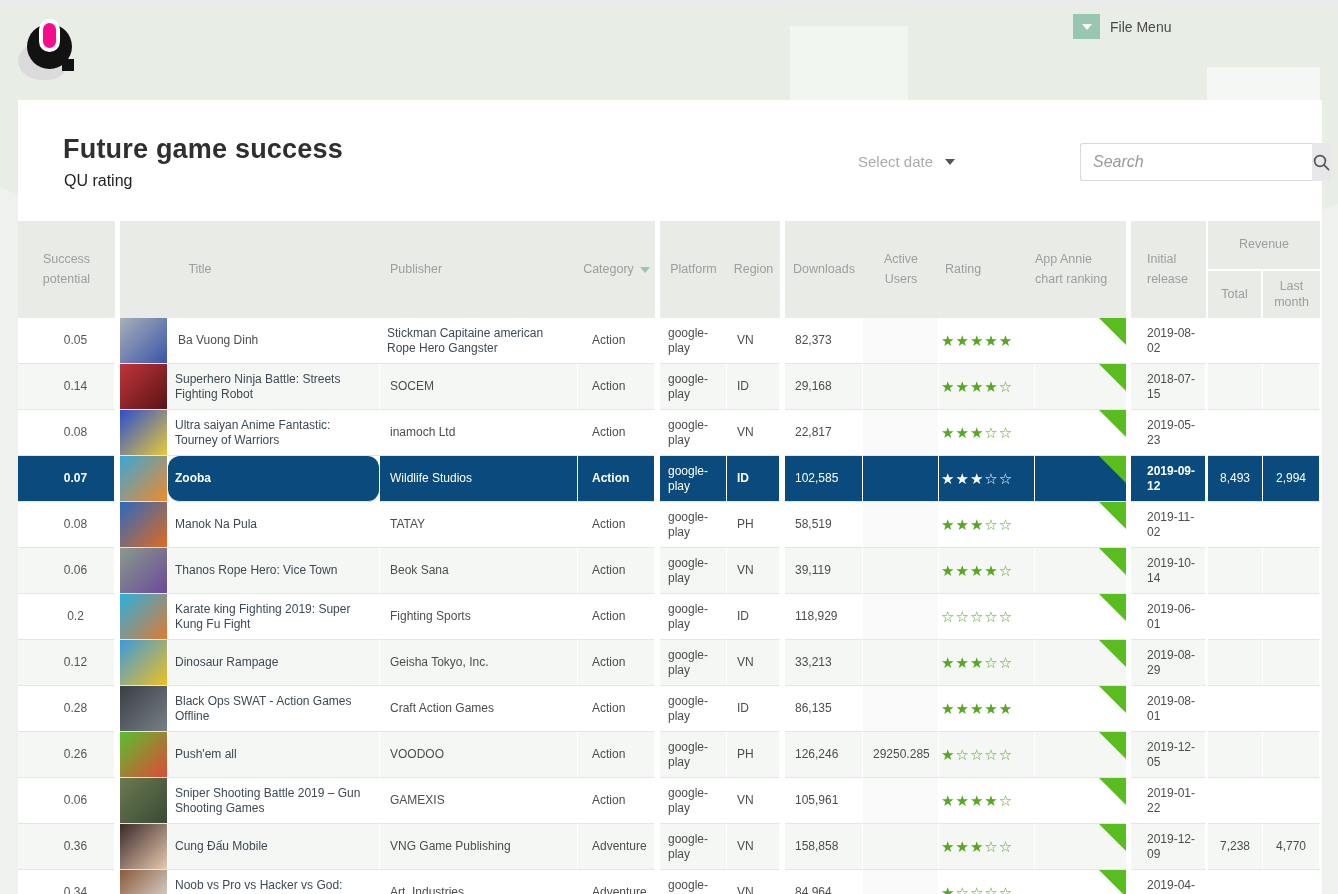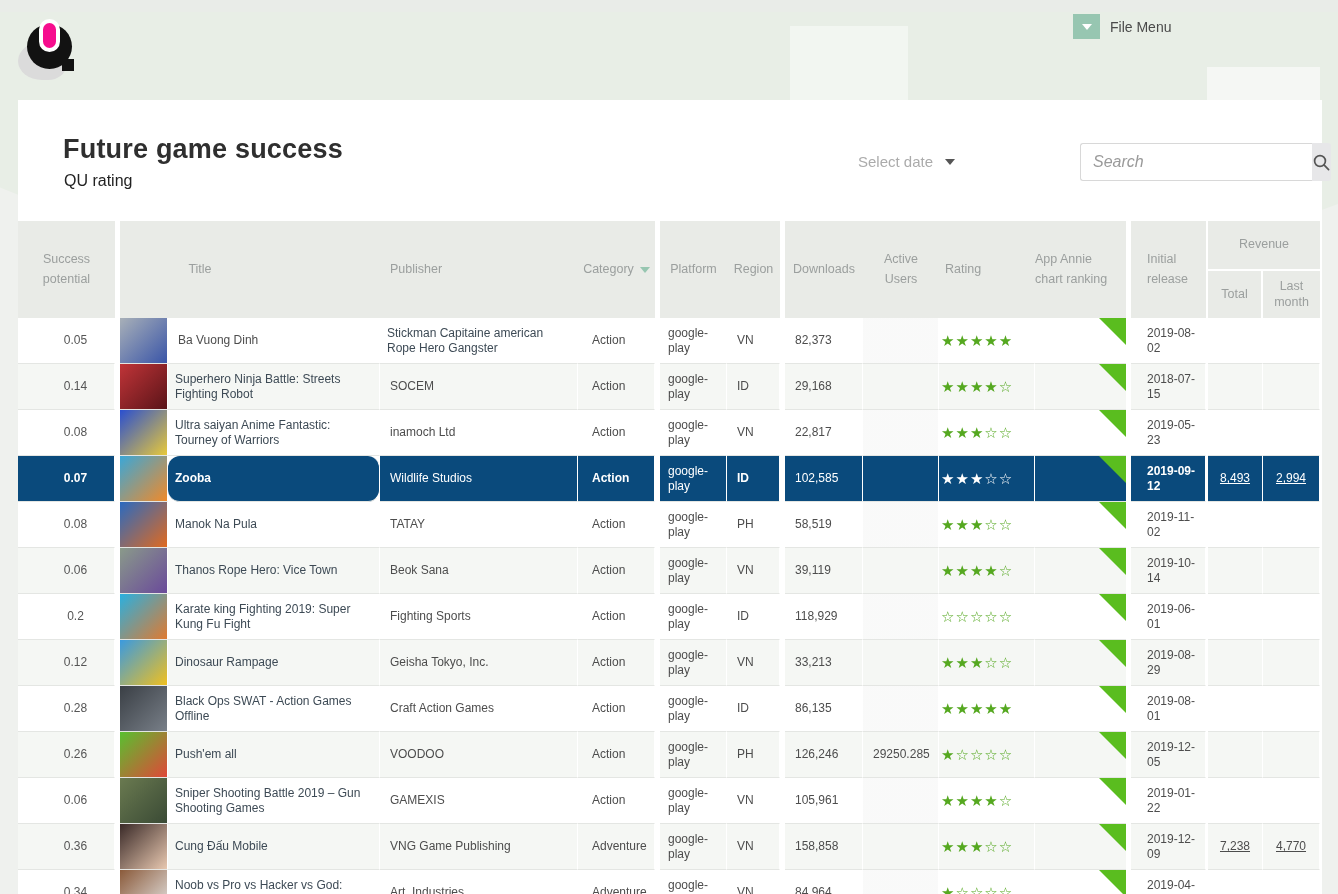--- a/index.html
+++ b/index.html
@@ -93,21 +93,21 @@
   .trow.hl .c-reg { font-weight:600; }
   .c-dl { padding-left:10px; }
   .c-active { padding-left:10px; background-image:linear-gradient(rgba(90,100,90,0.035),rgba(90,100,90,0.035)); }
   .c-rating { padding-left:2px; color:var(--star-green); font-size:15px; letter-spacing:1px;
     font-family:"DejaVu Sans",sans-serif; }
   .c-annie { border-right:none; }
   .marker { position:absolute; top:0; right:0; width:0; height:0;
     border-top:27px solid var(--marker-green); border-left:27px solid transparent; }
   .c-init { padding-left:16px; padding-right:6px; }
   .trow.hl .c-init { font-weight:600; }
-  .c-rtotal, .c-rlast { justify-content:center;text-decoration:underline; }
+  .c-rtotal, .c-rlast { justify-content:center; }
 </style>
 </head>
 <body>
 
 <div id="page" style="--navy: #0a4a7c; --star-green: #55a820; --marker-green: #5abd1f; --teal: #97c6b1; --pink: #f60d8e;">
   <div class="bg-ellipse"></div>
   <div class="bg-rect-1"></div>
   <div class="bg-rect-2"></div>
 
   <div class="logo">

